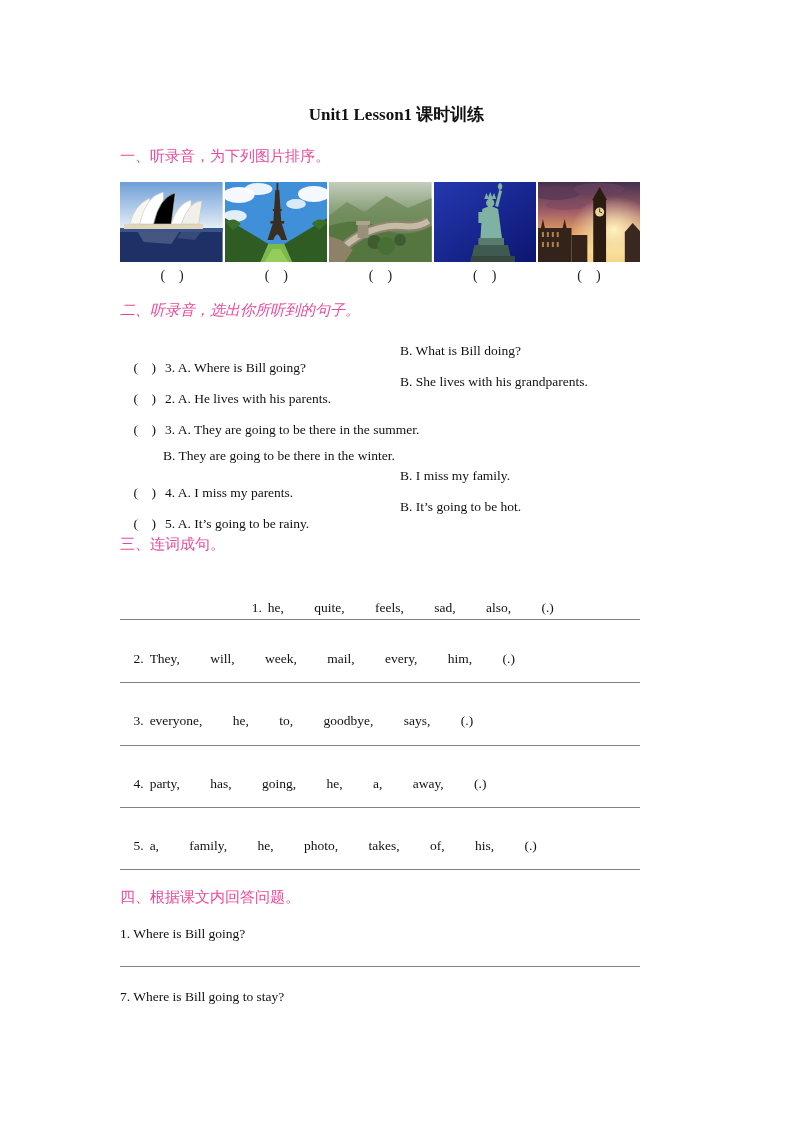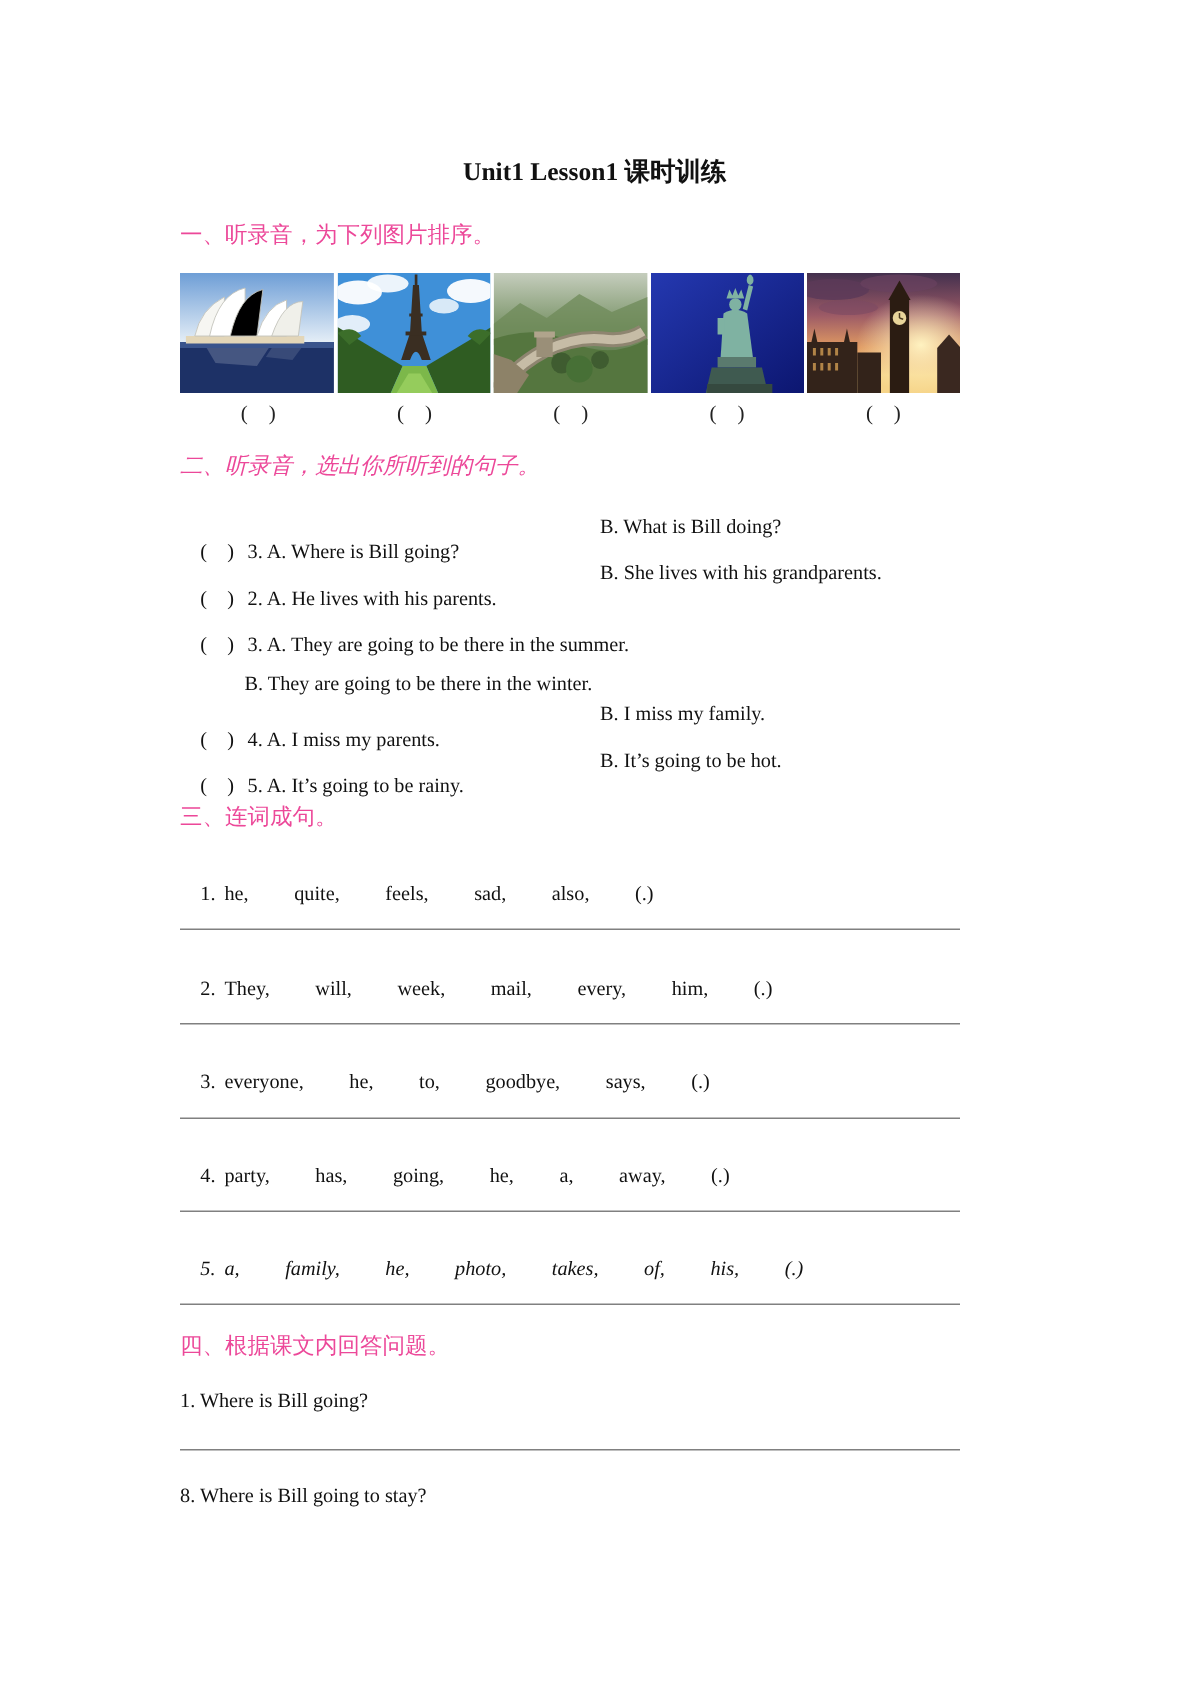--- a/index.html
+++ b/index.html
@@ -20,21 +20,21 @@
   .paren-row{top:267px;left:120px;width:521px;display:flex;}
   .paren-cell{flex:1 1 0;text-align:center;font-size:14px;color:#222;}
   .q-row{left:120px;width:552px;font-size:13.5px;white-space:pre;}
   .q-row .bracket{margin-right:9px;}
   .q-row .bcol{position:absolute;left:280px;top:0;white-space:pre;}
   .r1{top:343px;} .r2{top:374px;} .r3a{top:405px;} .r4{top:468px;} .r5{top:499px;}
   .r3b{top:448px;left:163px;font-size:13.5px;white-space:pre;text-align:center;}
   .s3item{left:120px;width:552px;font-size:13.5px;white-space:pre;}
   .s3item .num{margin-right:6px;}
   .s3item .words{word-spacing:27px;}
-  .i1{top:572px;} .i2{top:635px;} .i3{top:697px;} .i4{top:760px;} .i5{top:822px;font-style:italic;}
+  .i1{top:584px;text-align:center;} .i2{top:635px;} .i3{top:697px;} .i4{top:760px;} .i5{top:822px;}
   .wline{left:120px;width:548px;border-top:1.4px solid #808080;height:0;}
   .l1{top:619px;} .l2{top:682px;} .l3{top:745px;} .l4{top:807px;} .l5{top:869px;}
   .l6{top:966px;}
   .q4{left:120px;font-size:13.5px;white-space:pre;}
   .q4a{top:926px;} .q4b{top:989px;}
 </style>
 </head>
 <body>
 
 <div class="page">
@@ -241,15 +241,15 @@
 
   <div class="abs s3item i5">
     <span class="num">5.</span><span class="words">a, family, he, photo, takes, of, his, (.)</span>
   </div>
   <div class="abs wline l5"></div>
 
   <div class="abs heading h4">四、根据课文内回答问题。</div>
 
   <div class="abs q4 q4a">1. Where is Bill going?</div>
   <div class="abs wline l6"></div>
-  <div class="abs q4 q4b">8. Where is Bill going to stay?</div>
+  <div class="abs q4 q4b">7. Where is Bill going to stay?</div>
 
 </div>
 
 </body></html>

